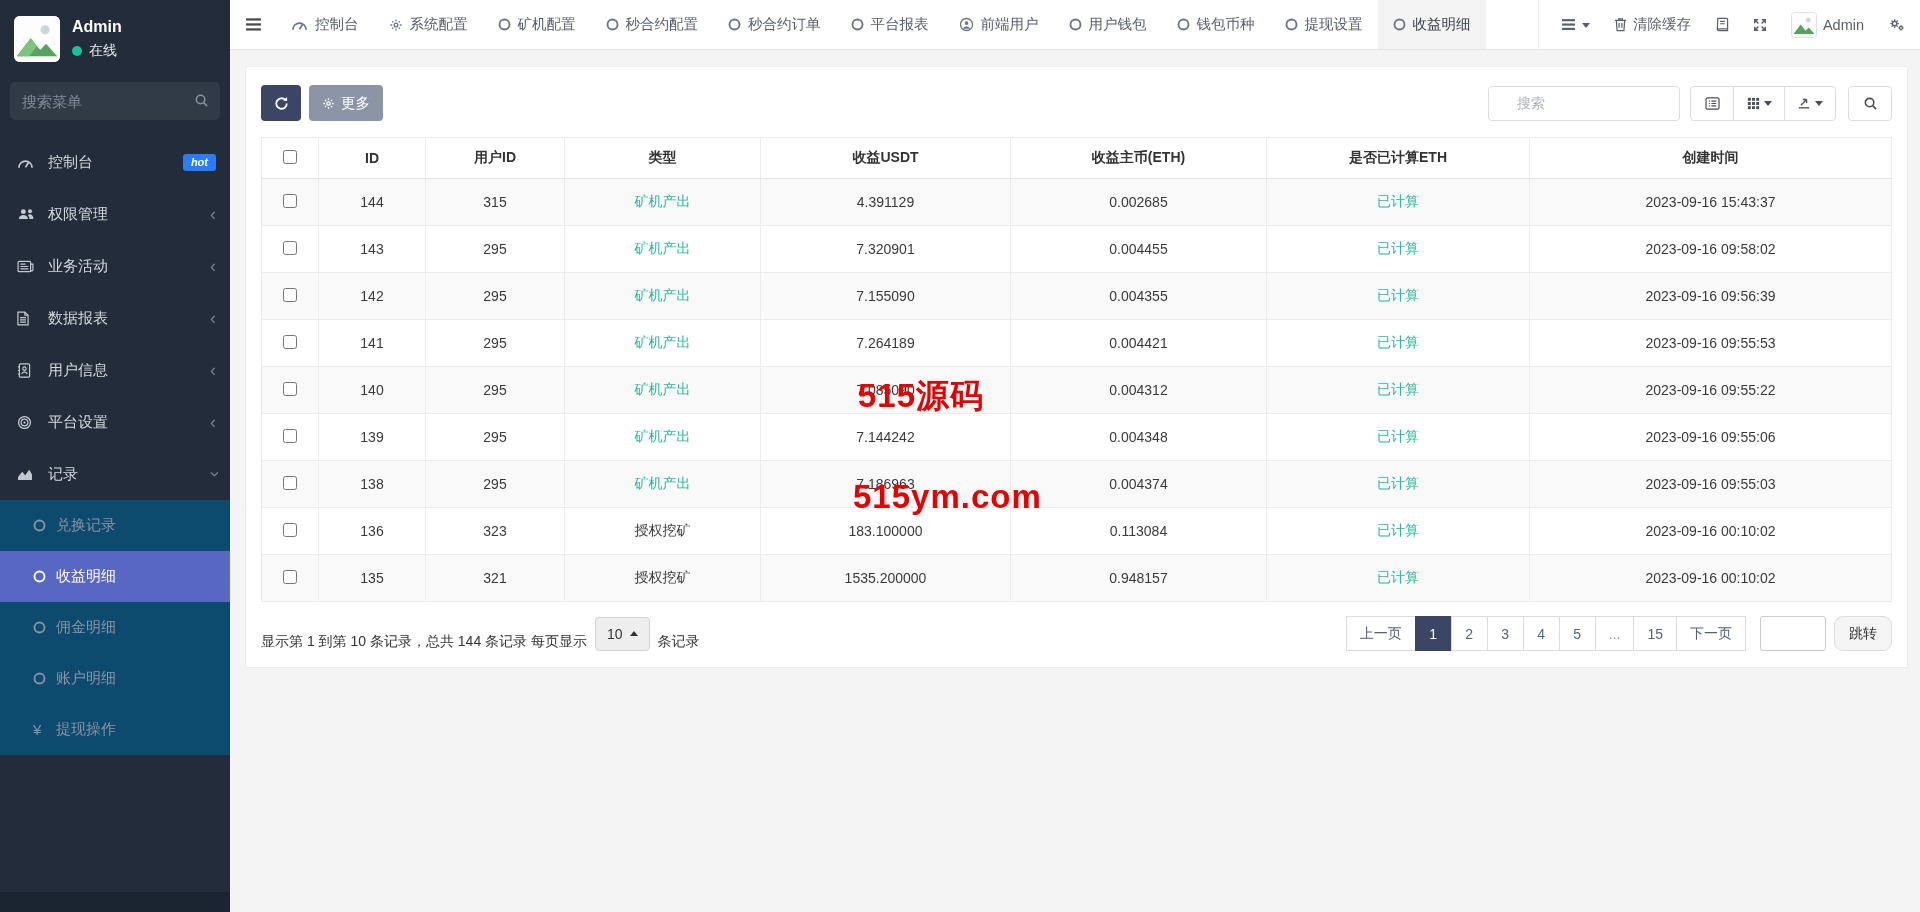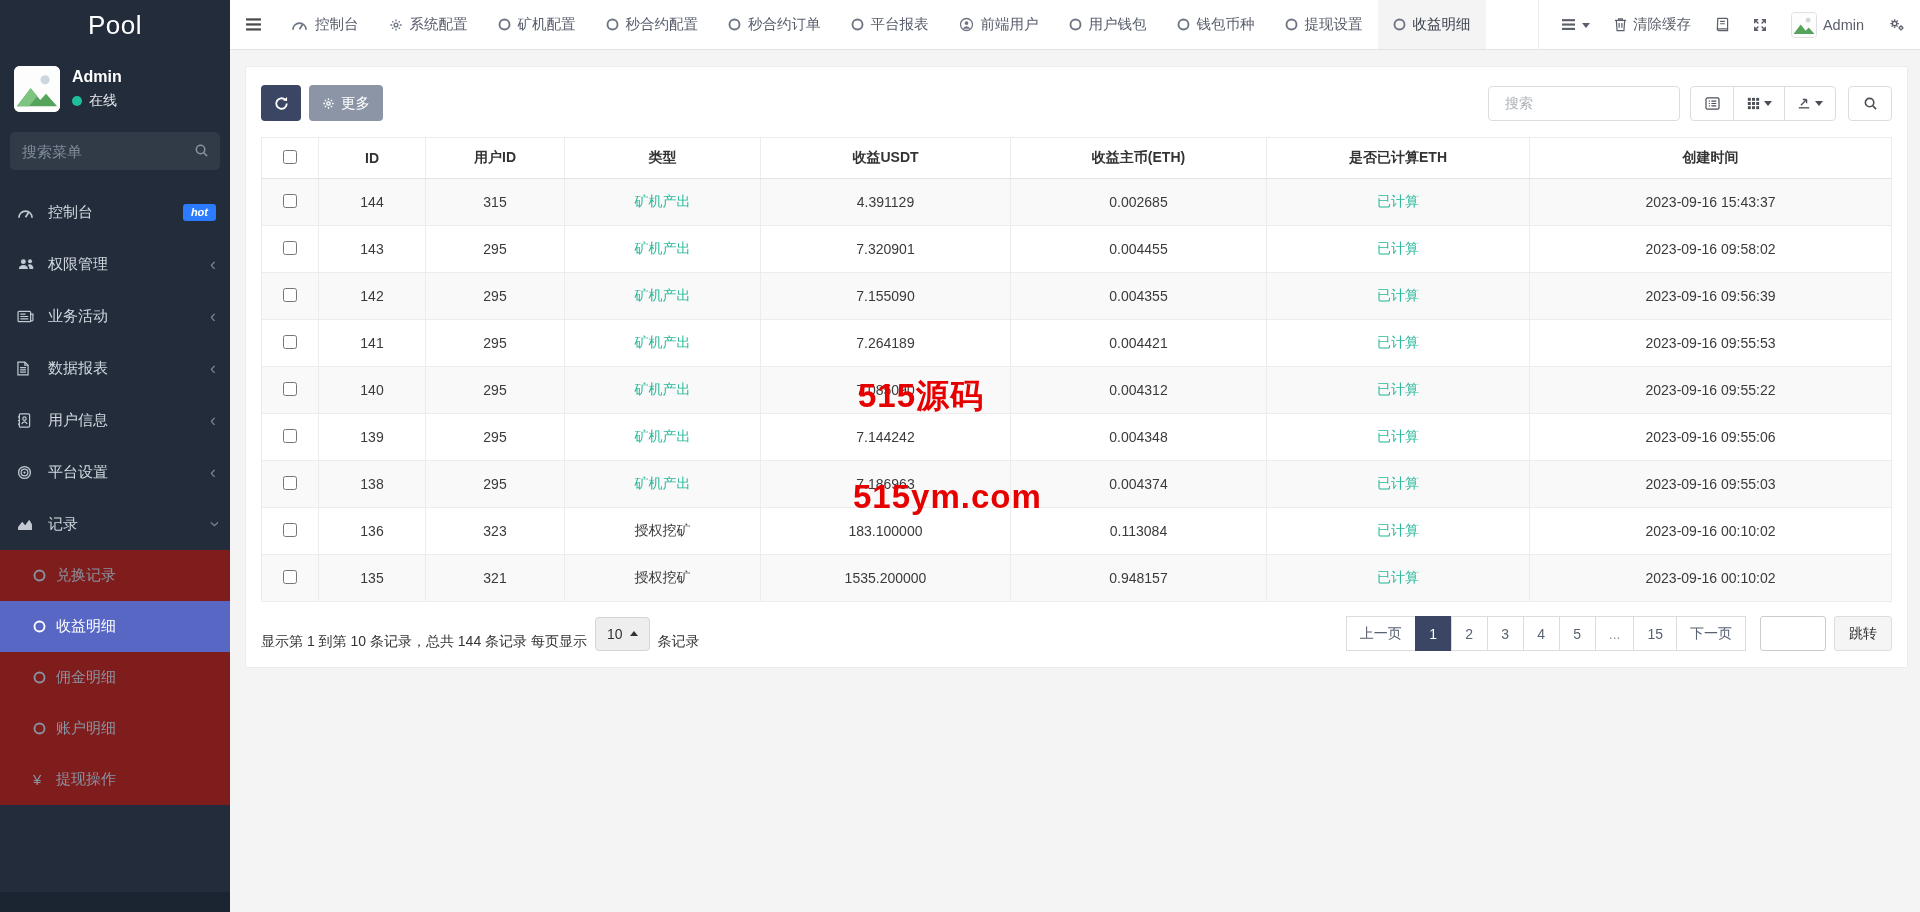--- a/index.html
+++ b/index.html
@@ -25,21 +25,21 @@
   .menu-search .s-icon { position:absolute; right:11px; top:11px; color:#8a93a2; }
   .menu { padding-top:2px; }
   .menu-item { height:52px; display:flex; align-items:center; padding:0 14px 0 17px; cursor:pointer; font-size:15px; color:#d3d8df; position:relative; }
   .mi-icon { width:24px; color:#c2c9d2; display:flex; align-items:center; }
   .mi-label { margin-left:7px; }
   .badge { margin-left:auto; font-size:11px; font-weight:bold; color:#fff; padding:2.5px 8px; border-radius:3px; }
   .badge.hot { background:var(--hot,#2b7bff);font-style:italic; }
   .badge.new { background:var(--new,#6a5fa8); }
   .chev { margin-left:auto; color:#78818f; font-size:18px; line-height:1; }
   .chev.down { transform:rotate(-90deg); }
-  .submenu { background:#7f1d1d; }
+  .submenu { background:#0c4a6e; }
   .submenu-item { height:51px; display:flex; align-items:center; padding-left:33px; font-size:15px; color:#8a93a2; cursor:pointer; }
   .submenu-item .mi-icon { color:#8a93a2; width:23px; }
   .submenu-item.active { background:var(--active-blue,#5867c3); color:#fff; }
   .submenu-item.active .mi-icon { color:#fff; }
   .yen { font-size:15px; }
   .sidebar-bottom { position:absolute; bottom:0; left:0; width:100%; height:20px; background:#1b2431; }
 
   
   .main { flex:1; display:flex; flex-direction:column; }
   .topbar { height:50px; background:#fff; border-bottom:1px solid #e4e4e4; display:flex; align-items:stretch; }
@@ -54,21 +54,21 @@
   .tb-avatar svg { display:block; width:100%; height:100%; }
 
   
   .content { flex:1; padding:16px 15px; }
   .card { background:#fff; border:1px solid #ececec; border-radius:2px; padding:18px 15px 16px; }
   .toolbar { display:flex; align-items:center; }
   .btn { border:none; border-radius:4px; height:36px; cursor:pointer; display:inline-flex; align-items:center; justify-content:center; font-size:14.5px; }
   .btn-refresh { width:40px; background:var(--navy,#3a4663); color:#fff; }
   .btn-more { background:#8c95a6; color:#fff; padding:0 13px; gap:6px; margin-left:8px; }
   .toolbar-right { margin-left:auto; display:flex; align-items:center; }
-  .tb-search { width:192px; height:35px; border:1px solid #ddd; border-radius:4px; padding:0 16px; font-size:14px; color:#555; outline:none; }
+  .tb-search { width:192px; height:35px; border:1px solid #ddd; border-radius:4px; padding:0 28px; font-size:14px; color:#555; outline:none; }
   .tb-search::placeholder { color:#aeb2b8; }
   .btn-group { display:flex; margin-left:10px; }
   .g-btn { width:44px; height:35px; background:#fff; border:1px solid #ddd; color:#4a4f57; display:flex; align-items:center; justify-content:center; gap:4px; cursor:pointer; margin-left:-1px; }
   .g-btn:first-child { border-radius:4px 0 0 4px; margin-left:0; }
   .g-btn:last-child { border-radius:0 4px 4px 0; }
   .g-btn.wide { width:52px; }
   .btn-search { width:44px; height:35px; background:#fff; border:1px solid #ddd; border-radius:4px; color:#4a4f57; margin-left:12px; cursor:pointer; display:flex; align-items:center; justify-content:center; }
 
   
   table { width:100%; border-collapse:collapse; margin-top:16px; table-layout:fixed; }
@@ -81,34 +81,33 @@
 
   
   .pagination { display:flex; align-items:flex-end; margin-top:14px; font-size:14px; color:#333; }
   .page-size { display:inline-flex; align-items:center; gap:7px; background:#eee; border:1px solid #d5d5d5; border-radius:4px; height:34px; padding:0 11px; margin:0 8px; cursor:pointer; color:#333; }
   .pages { margin-left:auto; display:flex; }
   .page-btn { min-width:37px; height:35px; padding:0 13px; background:#fff; border:1px solid #dcdcdc; margin-left:-1px; display:flex; align-items:center; justify-content:center; color:#596273; cursor:pointer; font-size:14px; }
   .page-btn:first-child { margin-left:0; }
   .page-btn.active { background:var(--navy,#3a4663); border-color:var(--navy,#3a4663); color:#fff; }
   .page-btn.disabled { color:#999; cursor:default; }
   .jump-input { width:66px; height:35px; border:1px solid #ccc; border-radius:3px; margin-left:14px; outline:none; padding:0 8px; }
-  .btn-jump { height:35px; padding:0 14px; background:#f5f5f5; border:1px solid #ddd; border-radius:3px; color:#333; margin-left:8px; cursor:pointer; font-size:14px; }
+  .btn-jump { height:35px; padding:0 14px; background:#f5f5f5; border:1px solid #ddd; border-radius:9px; color:#333; margin-left:8px; cursor:pointer; font-size:14px; }
 
   
   .watermark { position:absolute; font-weight:bold; color:var(--wm,#e60000); pointer-events:none; z-index:50; font-size:33px; letter-spacing:1px; }
   .wm1 { left:858px; top:374px; }
   .wm2 { left:853px; top:478px; }
 </style>
 </head>
 <body>
 
 <div class="app">
 
   <aside class="sidebar">
-    <div class="logo">Pool</div>
     <div class="user-panel">
       <div class="avatar">
         <svg viewBox="0 0 24 24">
             <rect width="24" height="24" fill="#fdfdfd"></rect>
             <circle cx="16.2" cy="7.2" r="2.4" fill="#cdd6db"></circle>
             <path d="M1.5 21l7.2-9.4 5 6.1 3-3.2 5.8 6.5z" fill="#56a45b"></path>
             <path d="M1.5 21l7.2-9.4 3.4 4.1-4.2 5.3z" fill="#7cc47f"></path>
           </svg>
       </div>
       <div class="user-meta">

